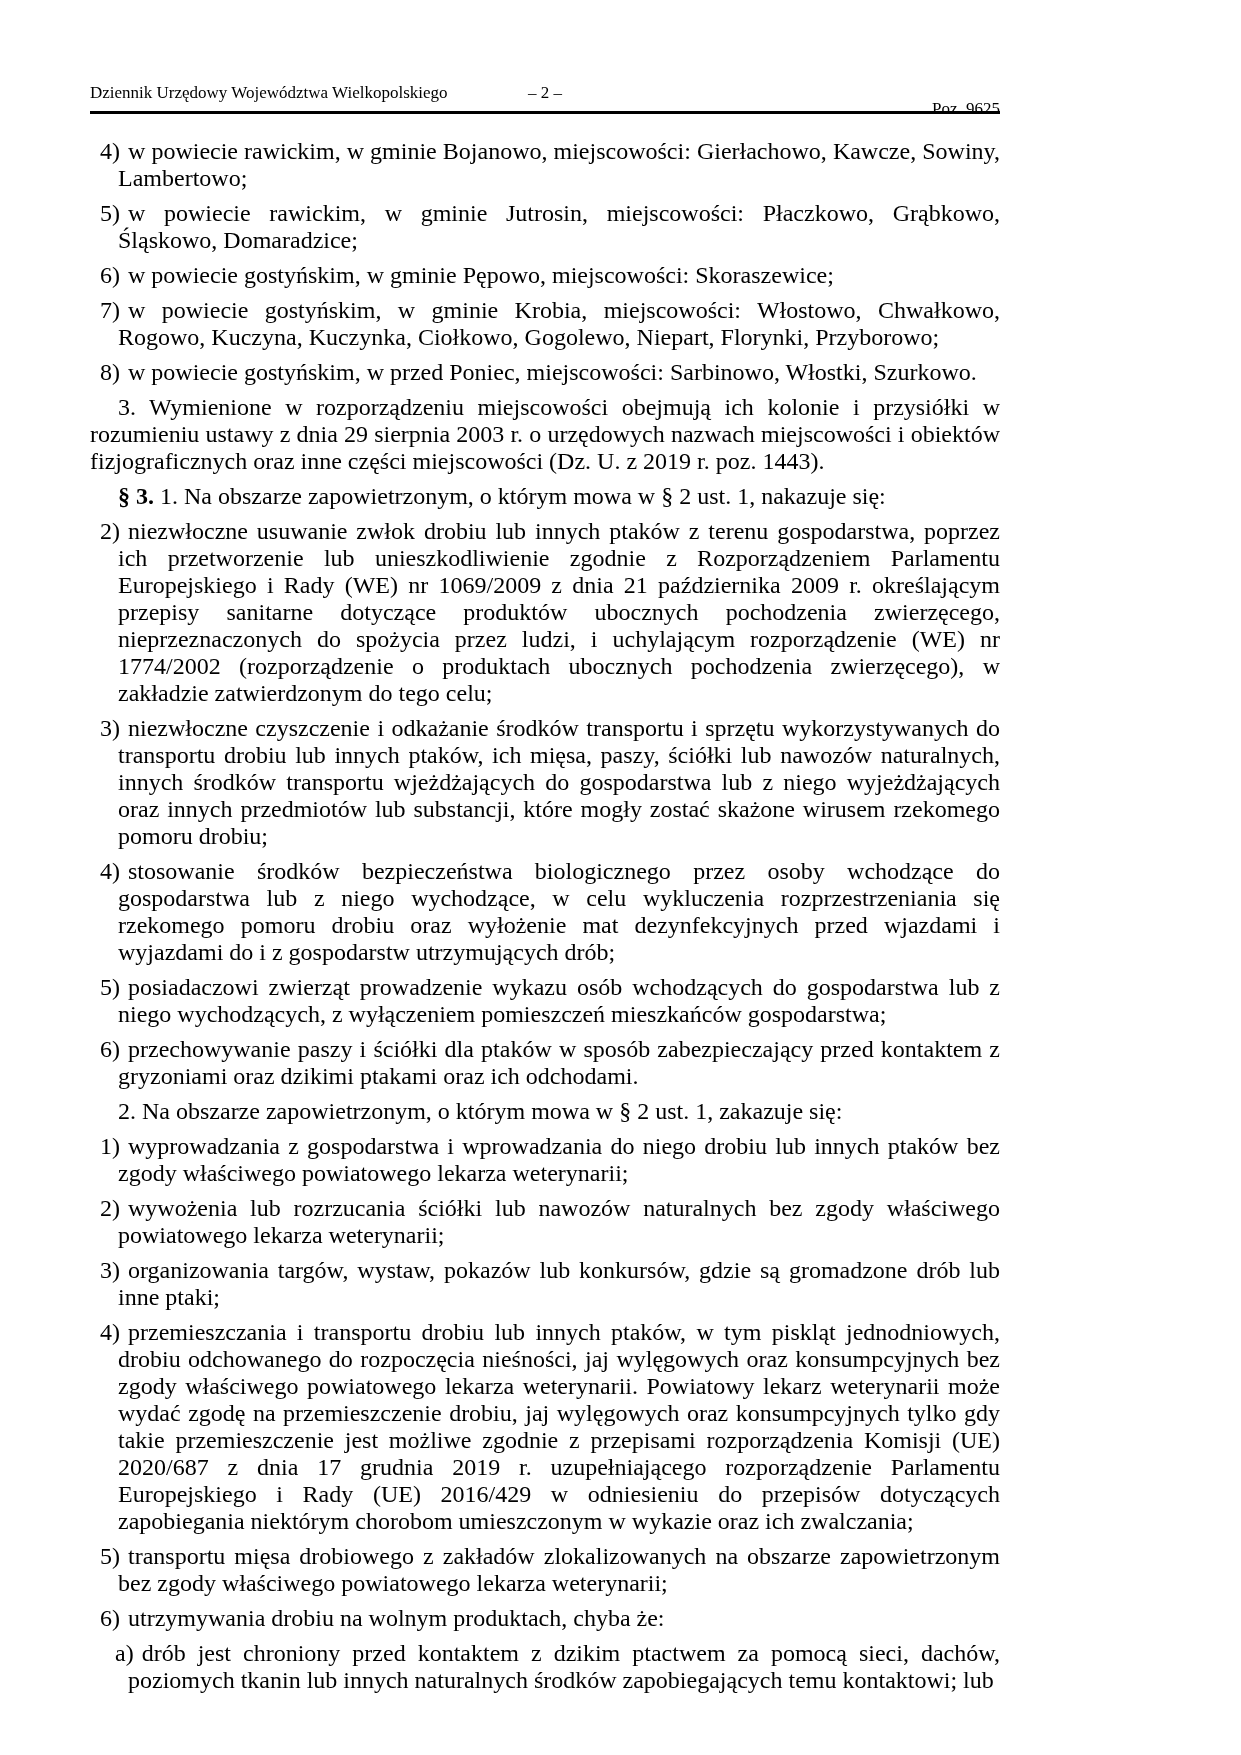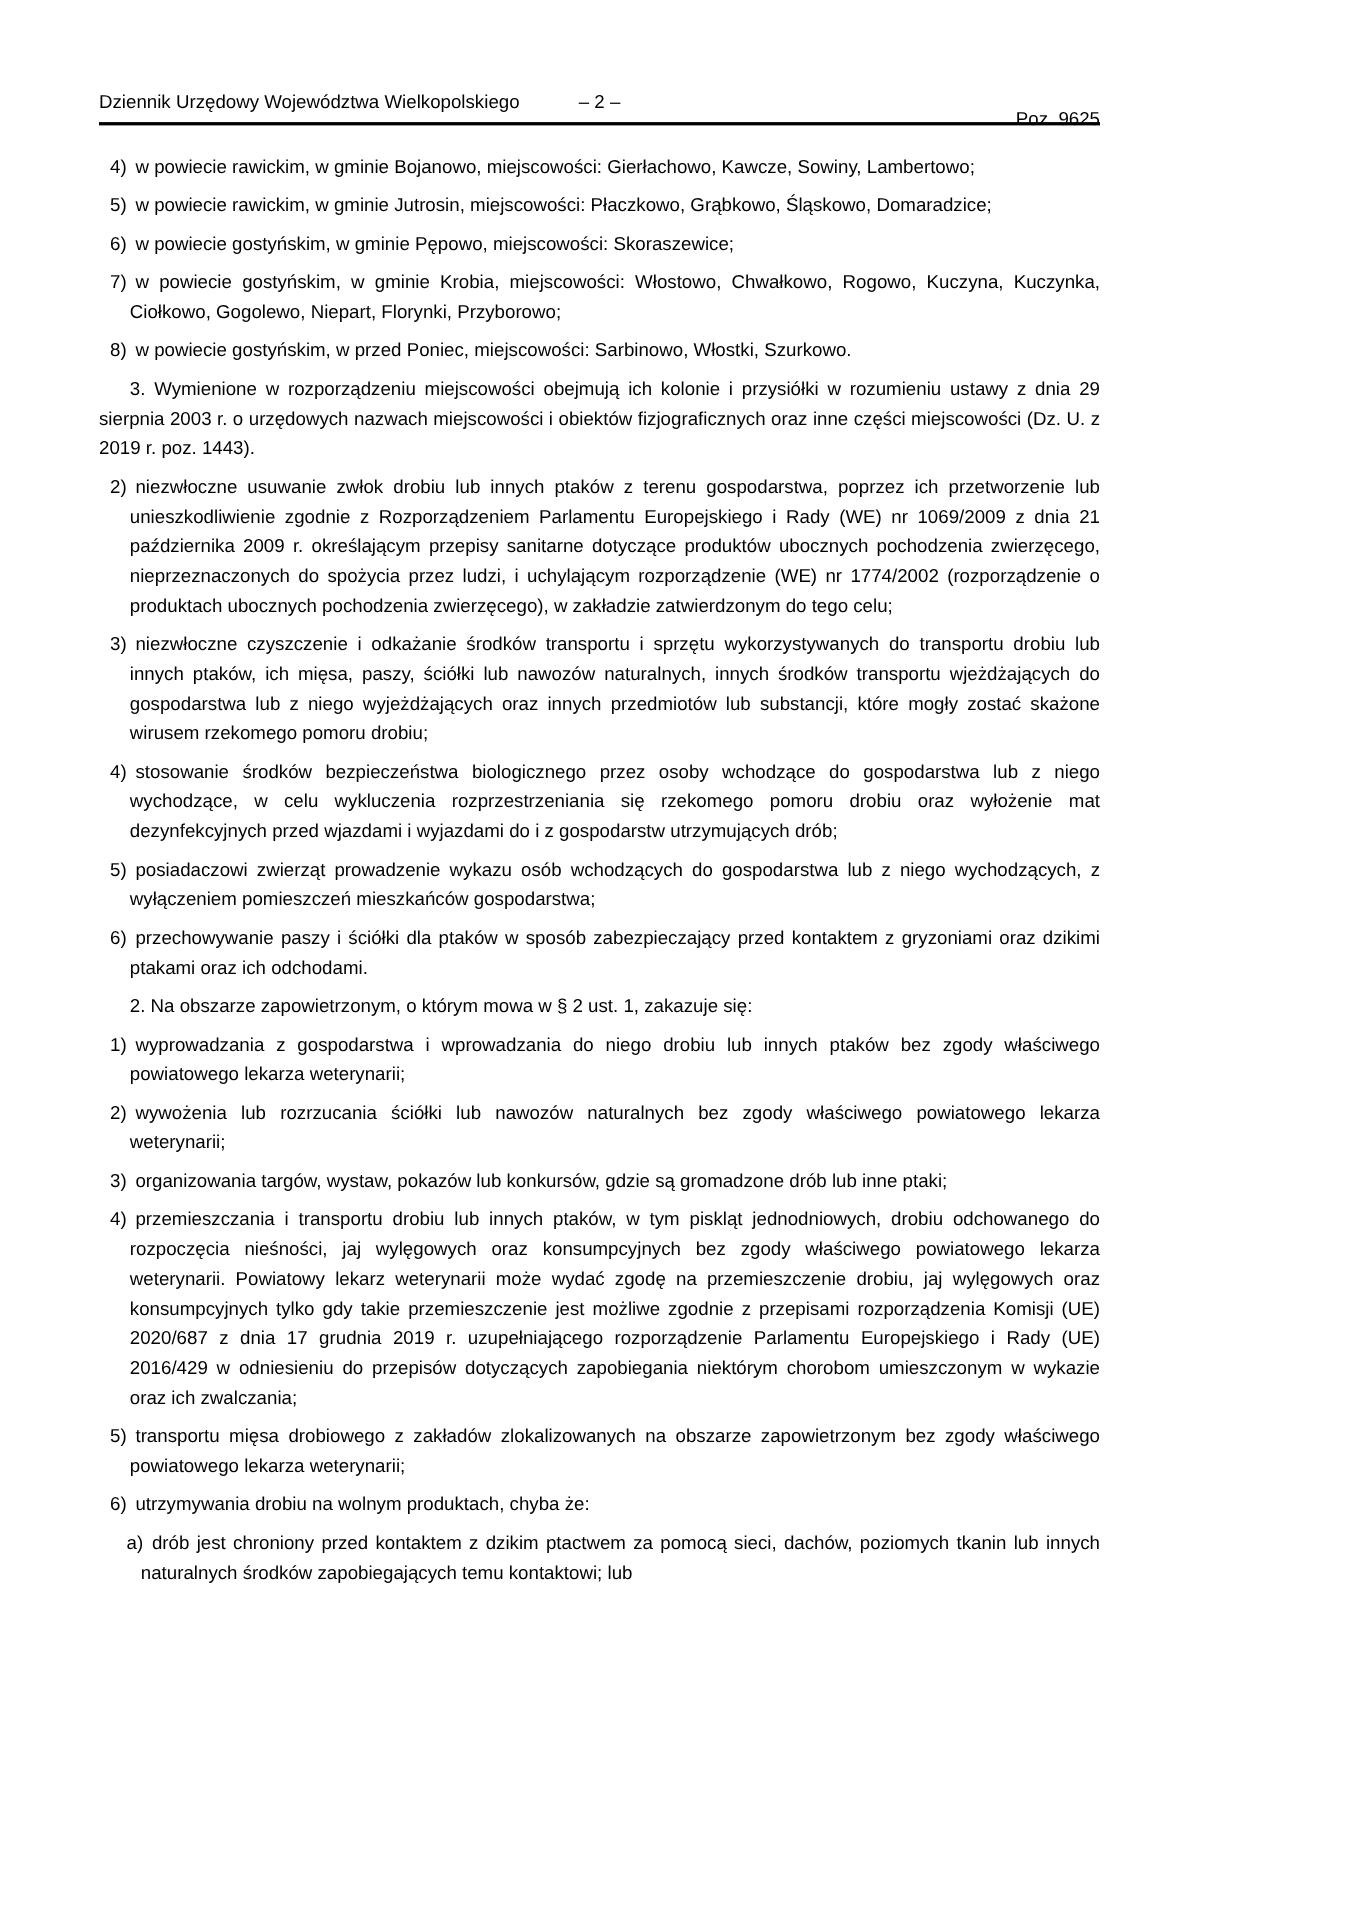--- a/index.html
+++ b/index.html
@@ -3,21 +3,21 @@
 <meta charset="utf-8">
 <style>
   html, body { margin: 0; padding: 0; background: #ffffff; }
   .page {
     position: relative;
     width: 1091px;
     height: 1755px;
     background: #ffffff;
     box-sizing: border-box;
     padding: 82px 91px 40px 90px;
-    font-family: Liberation Sans, sans-serif;
+    font-family: Liberation Serif, serif;
     color: #000000;
     overflow: hidden;
   }
   .hdr {
     position: relative;
     font-size: 17px;
     line-height: 21px;
     height: 21px;
     white-space: nowrap;
   }
@@ -25,21 +25,21 @@
   .hdr .mid   { position: absolute; left: 50%; top: 0; transform: translateX(-50%); }
   .hdr .right { position: absolute; right: 0; top: 16px; }
   .rule {
     margin-top: 8px;
     border-top: 3px solid #000000;
     height: 0;
   }
   main {
     display: block;
     margin-top: 24px;
-    font-size: 17px;
+    font-size: 24px;
     line-height: 27px;
   }
   .para {
     margin: 0 0 8px 0;
     text-align: justify;
     text-indent: 28px;
   }
   .item {
     margin: 0 0 8px 10px;
     padding-left: 18px;
@@ -64,20 +64,21 @@
     <span class="right">Poz. 9625</span>
   </div>
   <div class="rule"></div>
   <main>
       <div class="item"><span class="marker">4)</span><span>w powiecie rawickim, w gminie Bojanowo, miejscowości: Gierłachowo, Kawcze, Sowiny, Lambertowo;</span></div>
       <div class="item"><span class="marker">5)</span><span>w powiecie rawickim, w gminie Jutrosin, miejscowości: Płaczkowo, Grąbkowo, Śląskowo, Domaradzice;</span></div>
       <div class="item"><span class="marker">6)</span><span>w powiecie gostyńskim, w gminie Pępowo, miejscowości: Skoraszewice;</span></div>
       <div class="item"><span class="marker">7)</span><span>w powiecie gostyńskim, w gminie Krobia, miejscowości: Włostowo, Chwałkowo, Rogowo, Kuczyna, Kuczynka, Ciołkowo, Gogolewo, Niepart, Florynki, Przyborowo;</span></div>
       <div class="item"><span class="marker">8)</span><span>w powiecie gostyńskim, w przed Poniec, miejscowości: Sarbinowo, Włostki, Szurkowo.</span></div>
       <div class="para"><span>3. Wymienione w rozporządzeniu miejscowości obejmują ich kolonie i przysiółki w rozumieniu ustawy z dnia 29 sierpnia 2003 r. o urzędowych nazwach miejscowości i obiektów fizjograficznych oraz inne części miejscowości (Dz. U. z 2019 r. poz. 1443).</span></div>
+      <div class="para"><span class="lead">§ 3.</span> <span>1. Na obszarze zapowietrzonym, o którym mowa w § 2 ust. 1, nakazuje się:</span></div>
       <div class="item"><span class="marker">2)</span><span>niezwłoczne usuwanie zwłok drobiu lub innych ptaków z terenu gospodarstwa, poprzez ich przetworzenie lub unieszkodliwienie zgodnie z Rozporządzeniem Parlamentu Europejskiego i Rady (WE) nr 1069/2009 z dnia 21 października 2009 r. określającym przepisy sanitarne dotyczące produktów ubocznych pochodzenia zwierzęcego, nieprzeznaczonych do spożycia przez ludzi, i uchylającym rozporządzenie (WE) nr 1774/2002 (rozporządzenie o produktach ubocznych pochodzenia zwierzęcego), w zakładzie zatwierdzonym do tego celu;</span></div>
       <div class="item"><span class="marker">3)</span><span>niezwłoczne czyszczenie i odkażanie środków transportu i sprzętu wykorzystywanych do transportu drobiu lub innych ptaków, ich mięsa, paszy, ściółki lub nawozów naturalnych, innych środków transportu wjeżdżających do gospodarstwa lub z niego wyjeżdżających oraz innych przedmiotów lub substancji, które mogły zostać skażone wirusem rzekomego pomoru drobiu;</span></div>
       <div class="item"><span class="marker">4)</span><span>stosowanie środków bezpieczeństwa biologicznego przez osoby wchodzące do gospodarstwa lub z niego wychodzące, w celu wykluczenia rozprzestrzeniania się rzekomego pomoru drobiu oraz wyłożenie mat dezynfekcyjnych przed wjazdami i wyjazdami do i z gospodarstw utrzymujących drób;</span></div>
       <div class="item"><span class="marker">5)</span><span>posiadaczowi zwierząt prowadzenie wykazu osób wchodzących do gospodarstwa lub z niego wychodzących, z wyłączeniem pomieszczeń mieszkańców gospodarstwa;</span></div>
       <div class="item"><span class="marker">6)</span><span>przechowywanie paszy i ściółki dla ptaków w sposób zabezpieczający przed kontaktem z gryzoniami oraz dzikimi ptakami oraz ich odchodami.</span></div>
       <div class="para"><span>2. Na obszarze zapowietrzonym, o którym mowa w § 2 ust. 1, zakazuje się:</span></div>
       <div class="item"><span class="marker">1)</span><span>wyprowadzania z gospodarstwa i wprowadzania do niego drobiu lub innych ptaków bez zgody właściwego powiatowego lekarza weterynarii;</span></div>
       <div class="item"><span class="marker">2)</span><span>wywożenia lub rozrzucania ściółki lub nawozów naturalnych bez zgody właściwego powiatowego lekarza weterynarii;</span></div>
       <div class="item"><span class="marker">3)</span><span>organizowania targów, wystaw, pokazów lub konkursów, gdzie są gromadzone drób lub inne ptaki;</span></div>
       <div class="item"><span class="marker">4)</span><span>przemieszczania i transportu drobiu lub innych ptaków, w tym piskląt jednodniowych, drobiu odchowanego do rozpoczęcia nieśności, jaj wylęgowych oraz konsumpcyjnych bez zgody właściwego powiatowego lekarza weterynarii. Powiatowy lekarz weterynarii może wydać zgodę na przemieszczenie drobiu, jaj wylęgowych oraz konsumpcyjnych tylko gdy takie przemieszczenie jest możliwe zgodnie z przepisami rozporządzenia Komisji (UE) 2020/687 z dnia 17 grudnia 2019 r. uzupełniającego rozporządzenie Parlamentu Europejskiego i Rady (UE) 2016/429 w odniesieniu do przepisów dotyczących zapobiegania niektórym chorobom umieszczonym w wykazie oraz ich zwalczania;</span></div>

